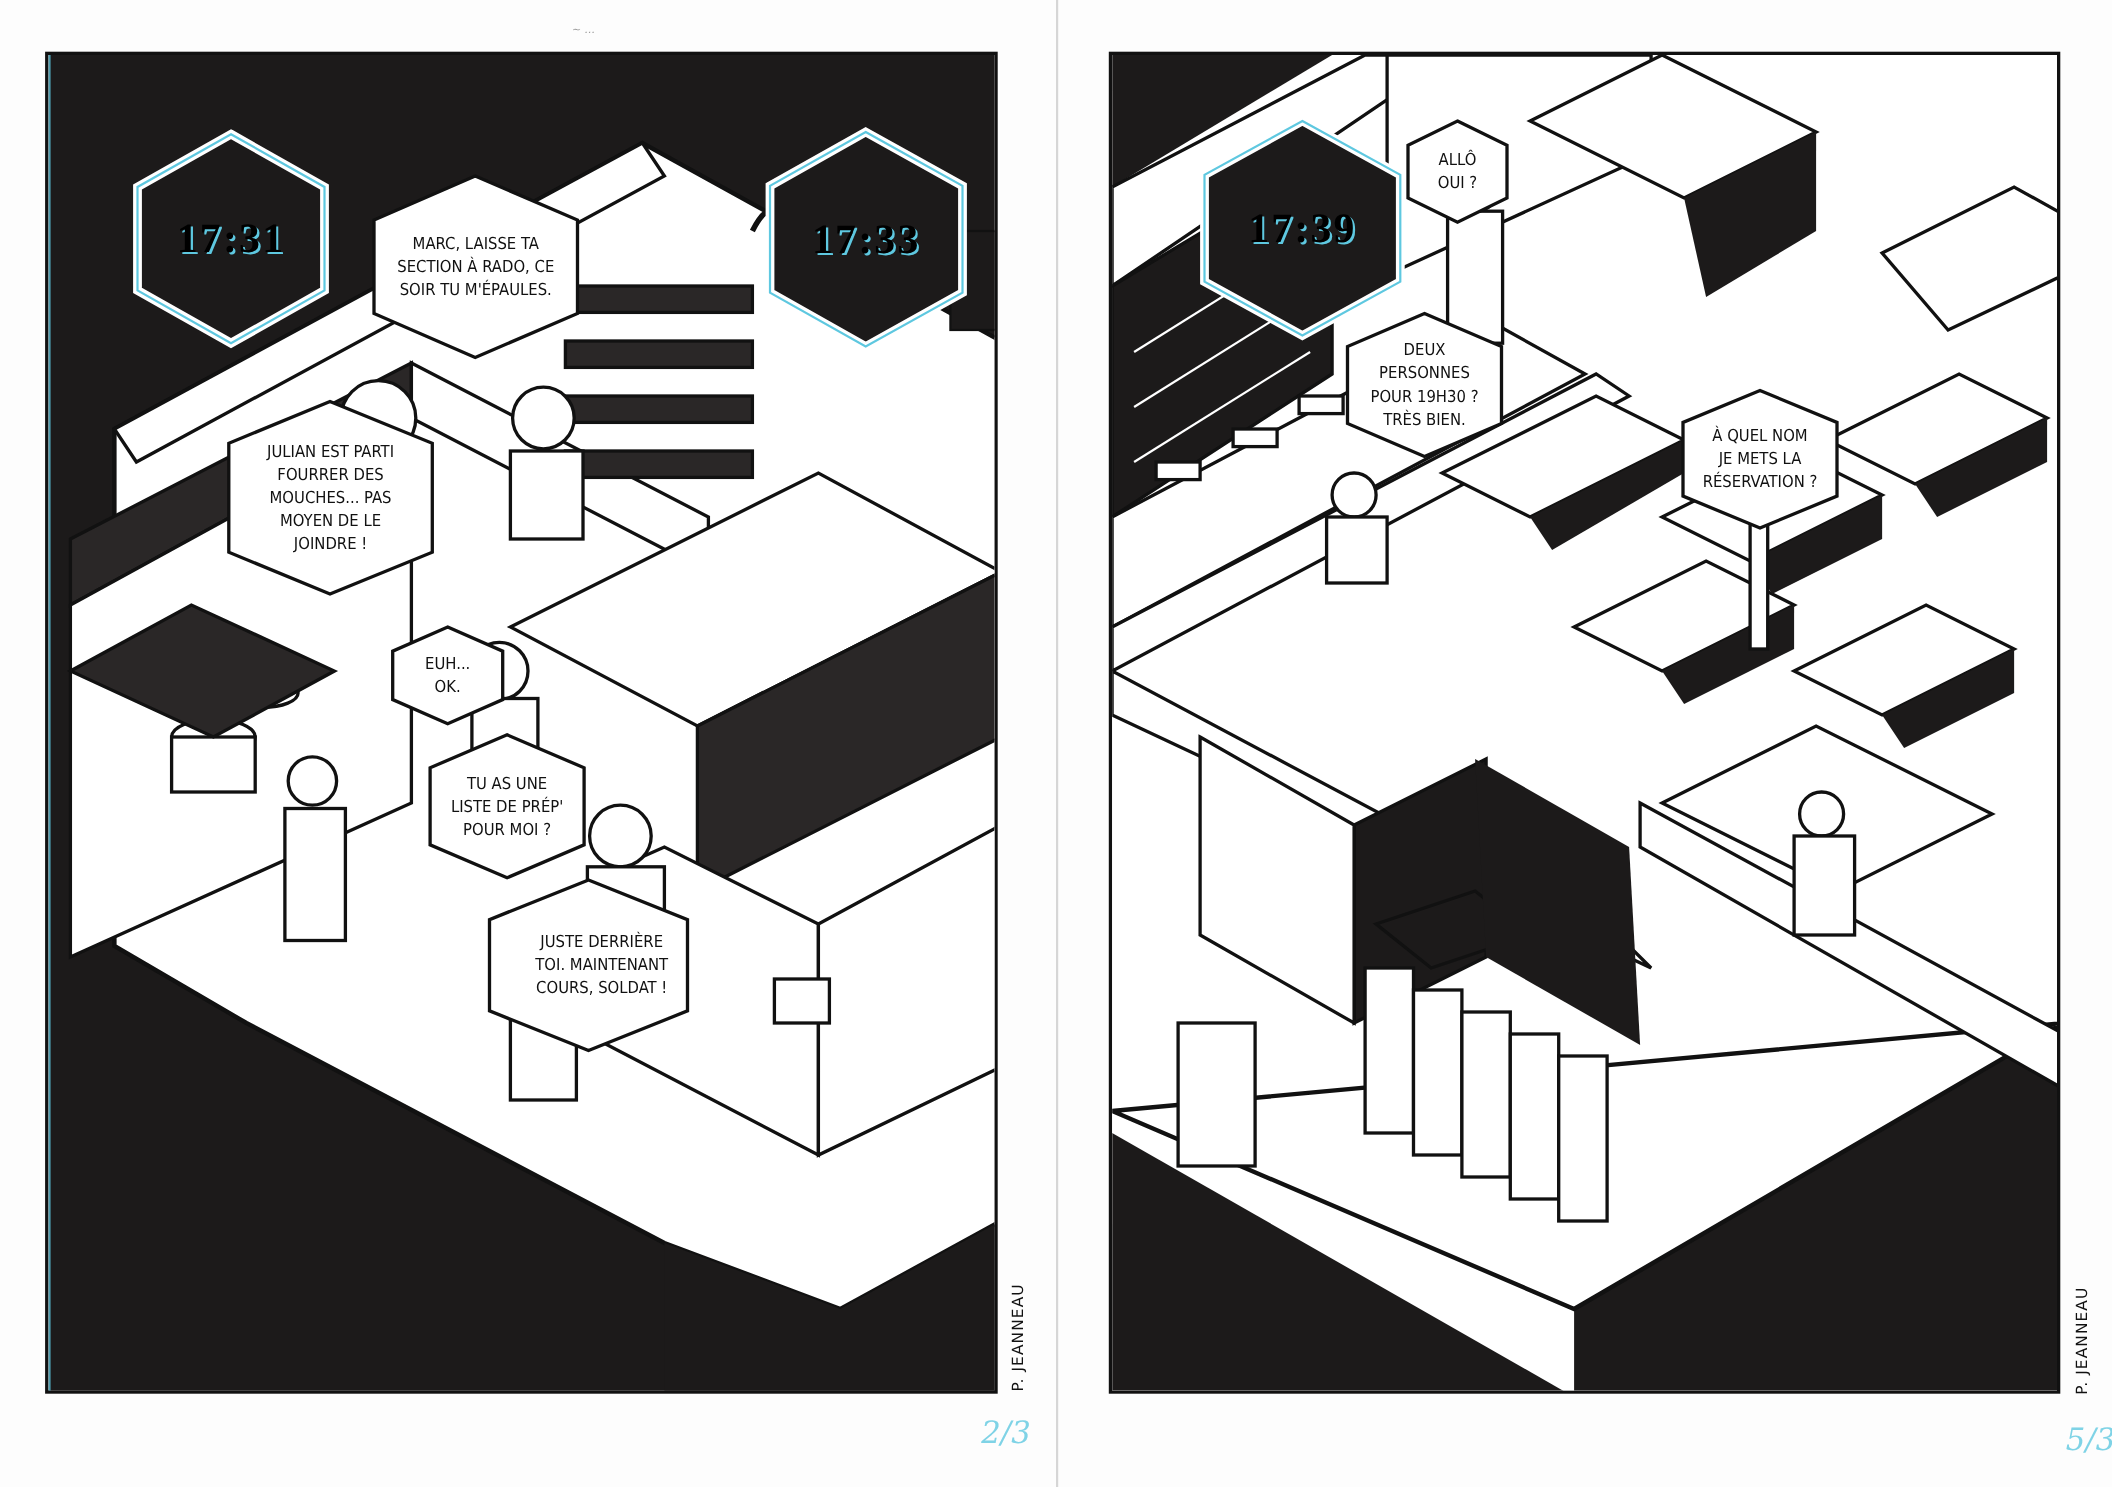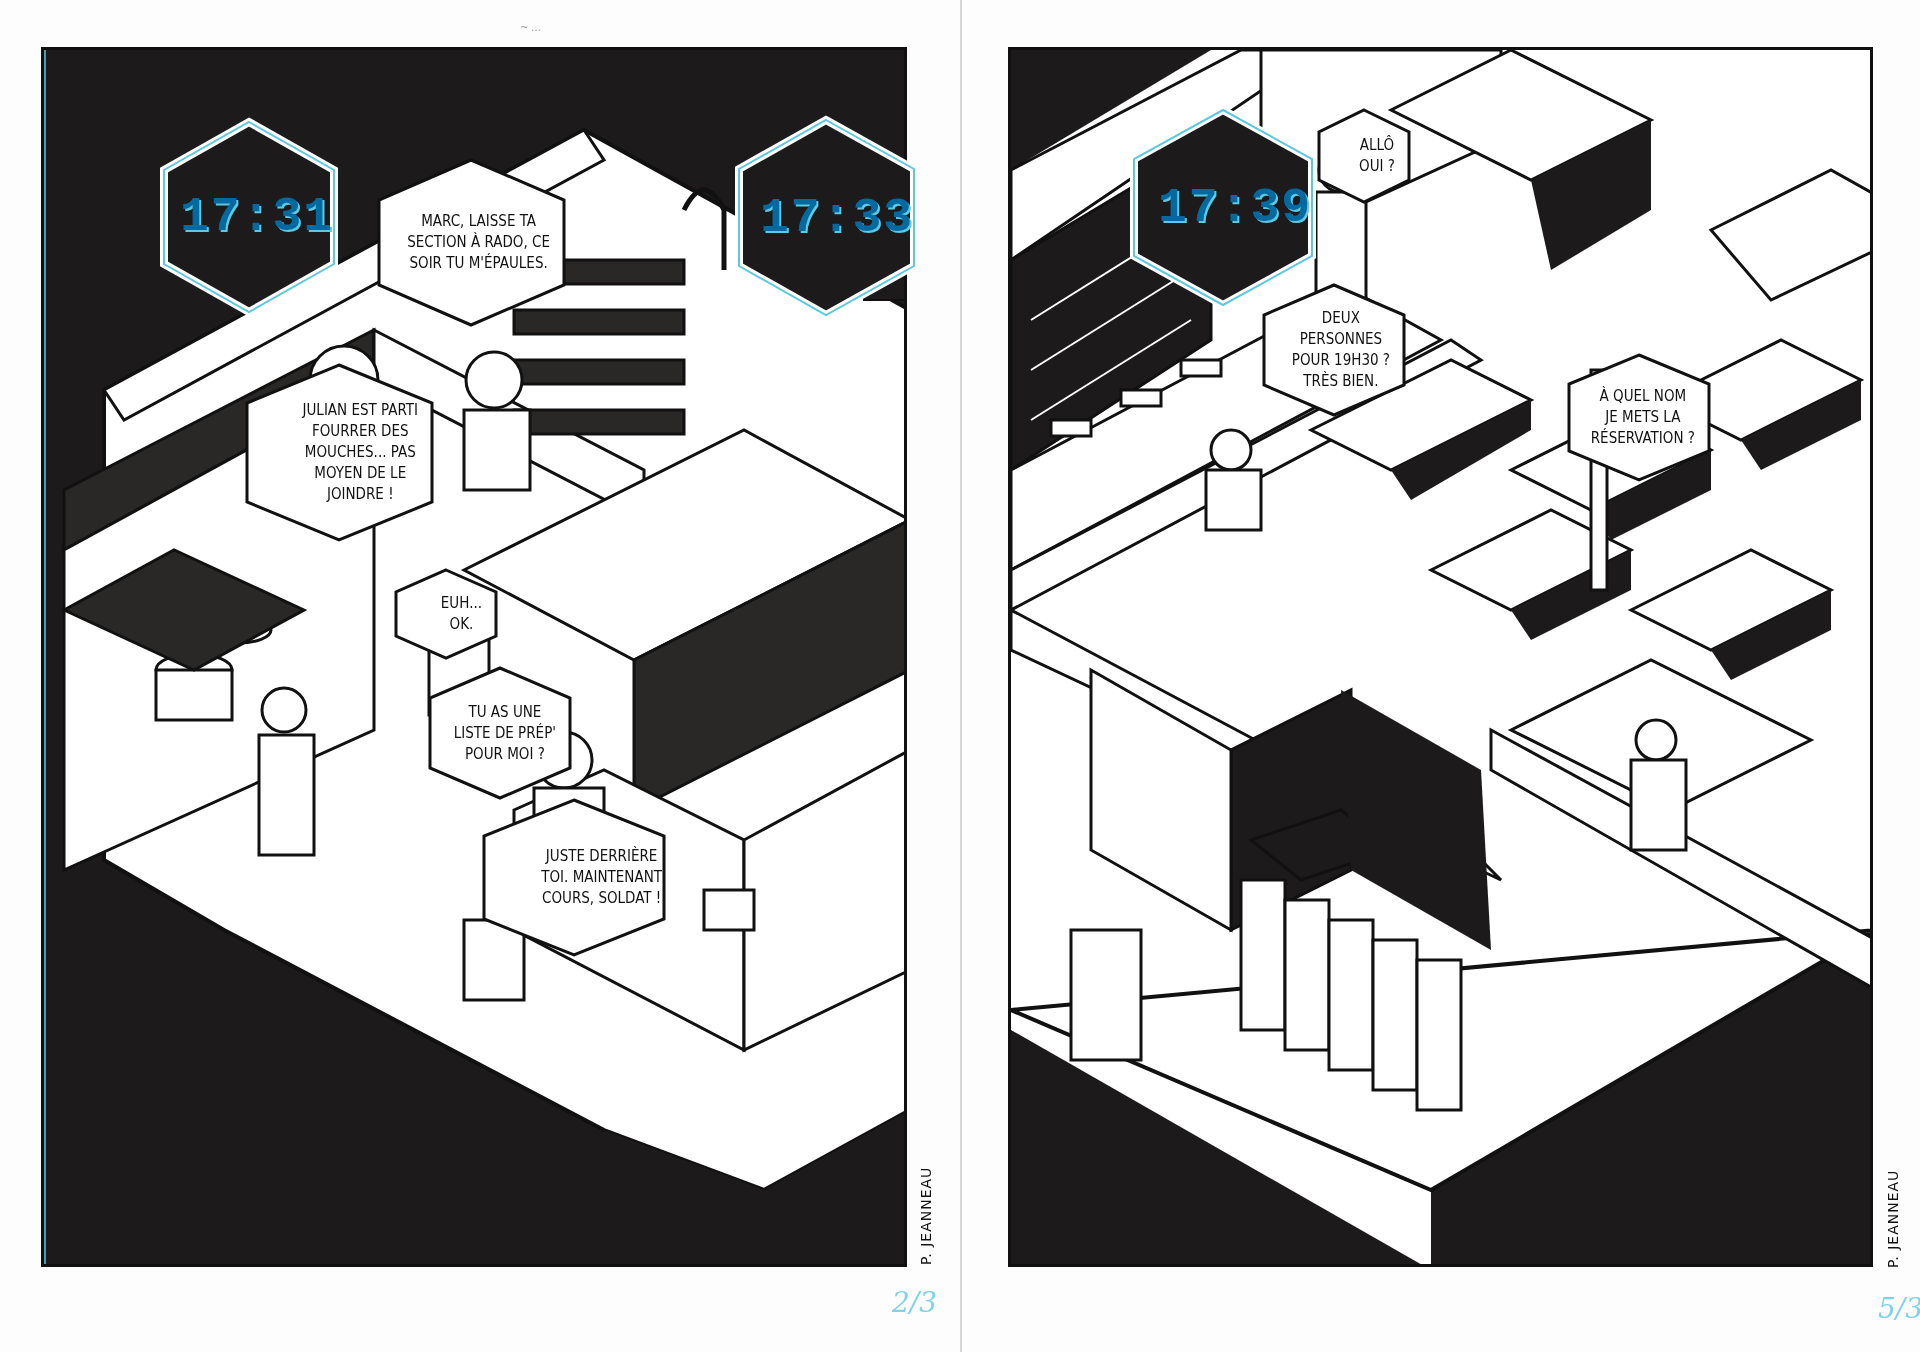--- a/index.html
+++ b/index.html
@@ -3,23 +3,23 @@
 <meta charset="utf-8">
 <style>
   html,body{margin:0;padding:0;}
   body{width:1920px;height:1352px;background:#fdfdfd;position:relative;overflow:hidden;font-family:"DejaVu Sans",sans-serif;}
   .page{position:absolute;top:47px;height:1220px;background:#fff;border:3px solid #111;box-sizing:border-box;overflow:hidden;}
   #page-left{left:41px;width:866px;}
   #page-right{left:1008px;width:865px;}
   .gutter{position:absolute;left:960px;top:0;width:2px;height:1352px;background:#d6d6d6;}
   .pencil{position:absolute;background:#5ec8e0;opacity:.75;}
   svg.scene{position:absolute;left:0;top:0;}
-  .hex{position:absolute;display:flex;align-items:center;justify-content:flex-end;text-align:center;margin-left:39px;}
+  .hex{position:absolute;display:flex;align-items:center;justify-content:center;text-align:center;}
   .hex svg{position:absolute;left:0;top:0;overflow:visible;}
-  .time{color:#0369a1;font-family:Liberation Mono, monospace;font-weight:bold;font-size:48px;letter-spacing:2px;position:relative;text-shadow:2px 2px 0 #5ec8e0;}
+  .time{color:#000000;font-family:Liberation Serif, serif;font-weight:bold;font-size:38px;letter-spacing:2px;position:relative;text-shadow:2px 2px 0 #5ec8e0;}
   .bubble-text{position:relative;color:#111;font-family:"DejaVu Sans Condensed","DejaVu Sans",sans-serif;font-size:15px;line-height:21px;text-transform:uppercase;padding:0 14px;white-space:pre-line;}
   .sig{position:absolute;font-family:"DejaVu Sans",sans-serif;font-size:14px;letter-spacing:1px;color:#111;transform:rotate(-90deg);transform-origin:left top;white-space:nowrap;}
   .pagenum{position:absolute;color:#7fd3e6;font-family:"DejaVu Serif",serif;font-style:italic;font-size:28px;}
   .topnote{position:absolute;left:520px;top:22px;font-size:10px;color:#999;font-style:italic;}
 </style>
 </head>
 <body>
 
 <div class="topnote">~ ...</div>
 <div class="gutter"></div>

